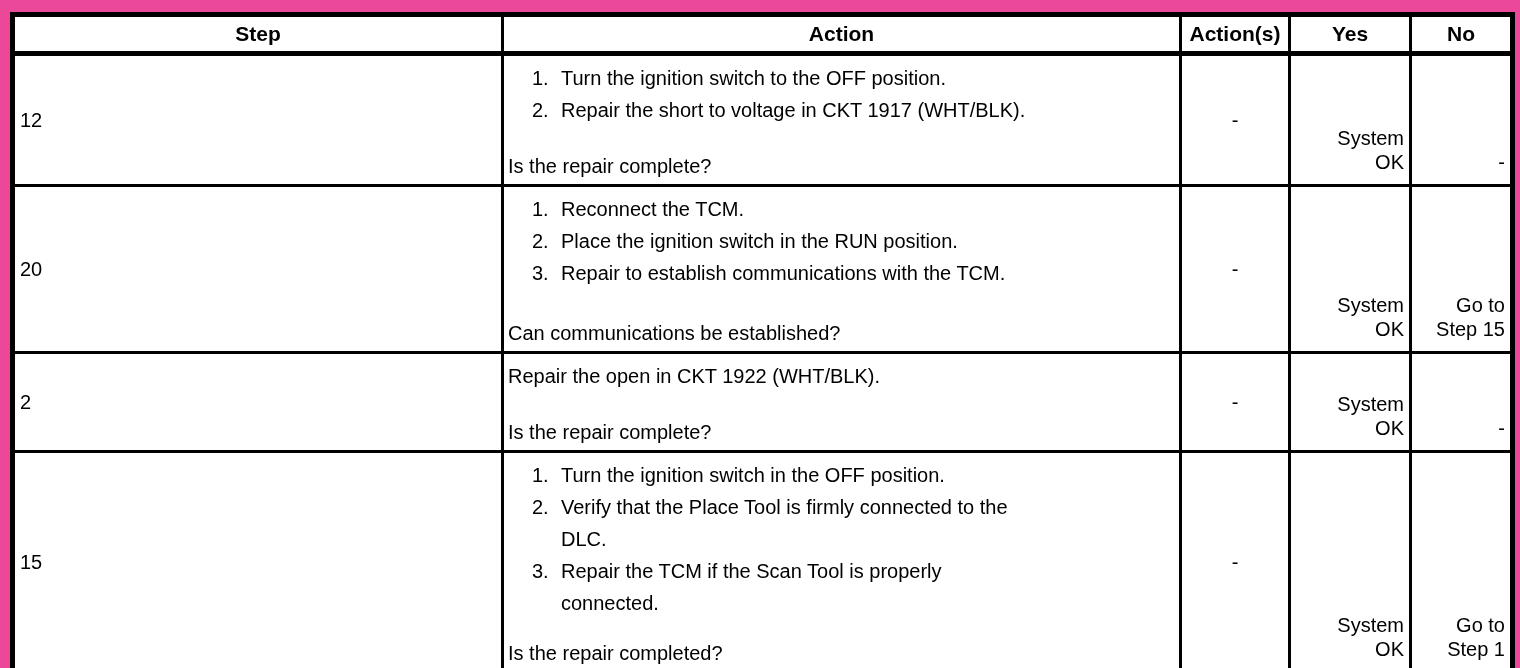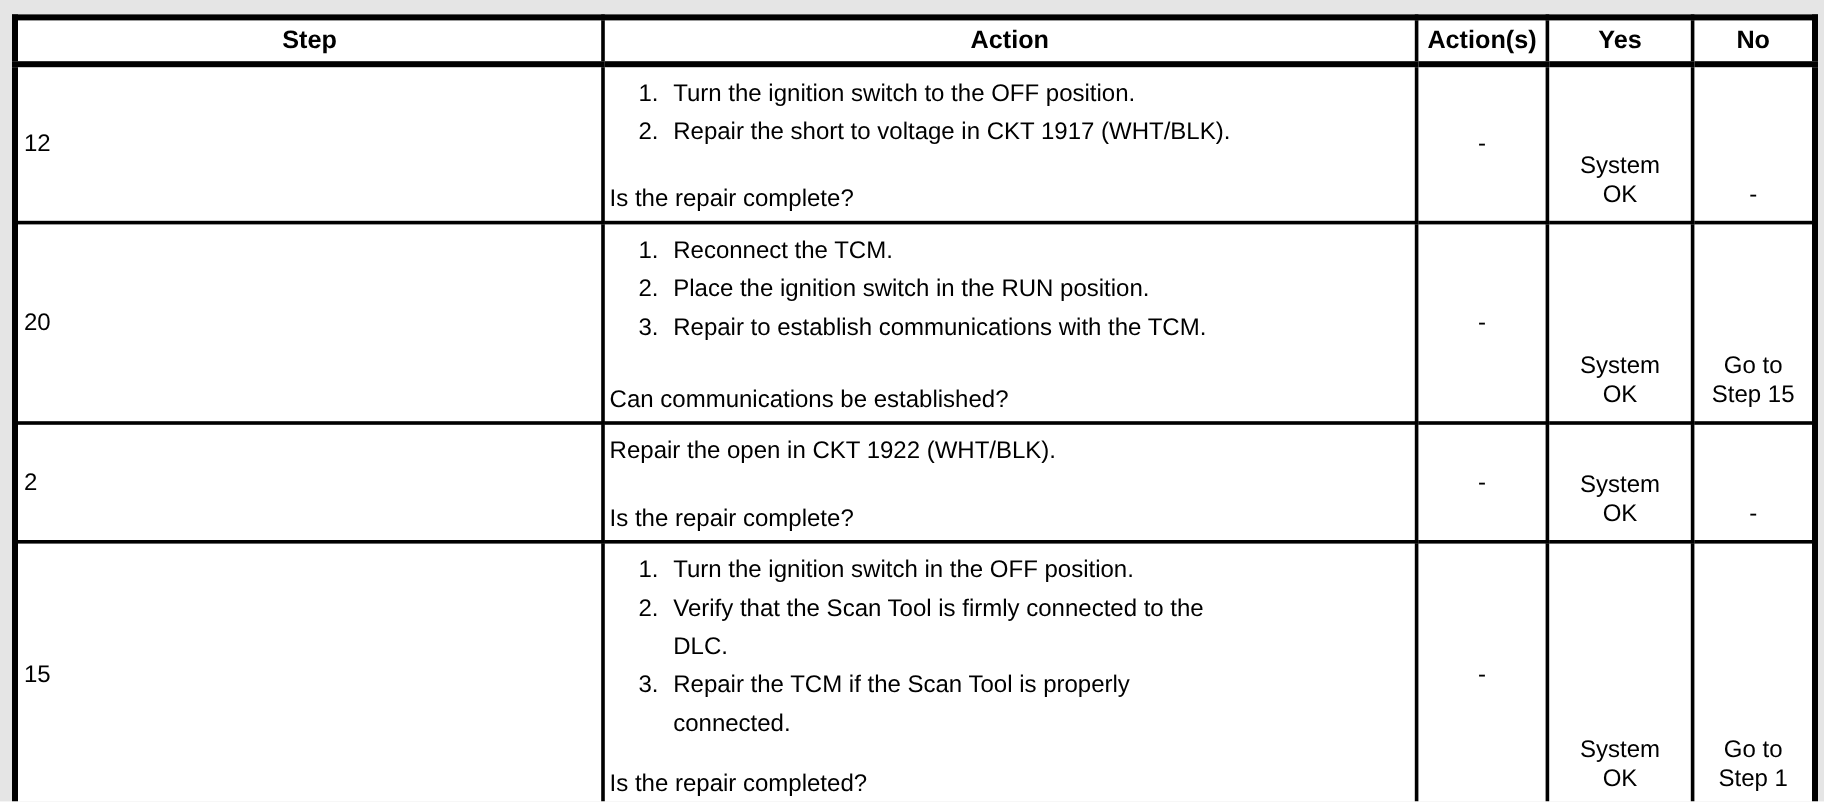--- a/index.html
+++ b/index.html
@@ -3,21 +3,21 @@
 <meta charset="utf-8">
 <style>
   html, body {
     margin: 0;
     padding: 0;
     background: #ffffff;
   }
   .page {
     width: 1520px;
     height: 668px;
-    background: #e5e5e5;
+    background: #ec4899;
     color: #000000;
     font-family: "Liberation Sans", sans-serif;
     font-size: 20px;
     box-sizing: border-box;
     overflow: hidden;
   }
   table.diag {
     border-collapse: collapse;
     table-layout: fixed;
     width: 1500px;
@@ -78,21 +78,21 @@
   }
   .question {
     line-height: 24px;
     margin-top: 8px;
   }
   td.value-cell {
     text-align: center;
     vertical-align: middle;
   }
   td.yes-cell, td.no-cell {
-    text-align: center;
+    text-align: right;
     vertical-align: bottom;
     padding-bottom: 10px;
     line-height: 24px;
   }
   .prewrap { white-space: pre-line; }
 </style>
 </head>
 <body>
 
 <div class="page">
@@ -213,21 +213,21 @@
     </td>
     <td class="action-cell">
       <div class="action-inner">
         <div class="action-list">
                 <div class="action-item">
                   <span class="num">1.</span>
                   <span class="txt">Turn the ignition switch in the OFF position.</span>
                 </div>
                 <div class="action-item">
                   <span class="num">2.</span>
-                  <span class="txt">Verify that the Scan Tool is firmly connected to the
+                  <span class="txt">Verify that the Place Tool is firmly connected to the
 DLC.</span>
                 </div>
                 <div class="action-item">
                   <span class="num">3.</span>
                   <span class="txt">Repair the TCM if the Scan Tool is properly
 connected.</span>
                 </div>
               </div>
         <div class="question">Is the repair completed?</div>
       </div>

